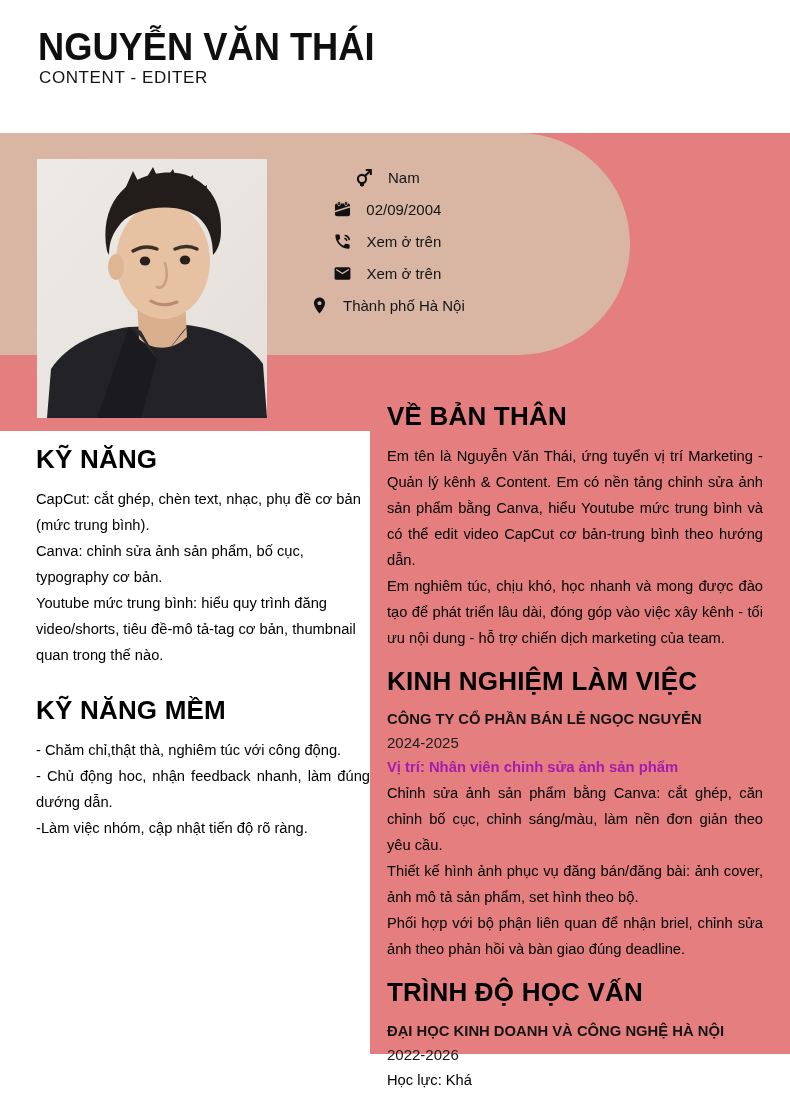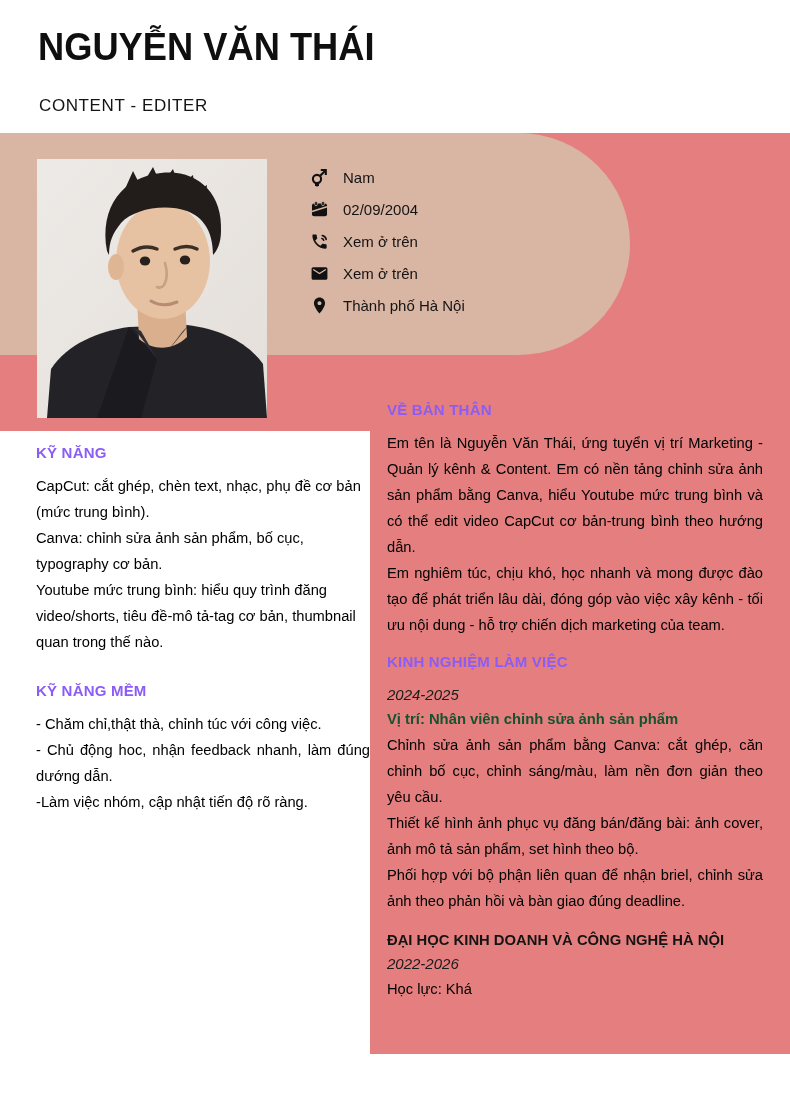--- a/index.html
+++ b/index.html
@@ -9,21 +9,21 @@
   }
 
   
   .name{
     position:absolute;left:38px;top:26px;margin:0;
     font-size:39px;font-weight:700;color:#0f0f0f;line-height:1.1;
     letter-spacing:0px;transform:scaleX(.93);transform-origin:left center;
     white-space:nowrap;
   }
   .role{
-    position:absolute;left:39px;top:96px;
+    position:absolute;left:39px;top:68px;
     font-size:17px;font-weight:500;color:#141414;letter-spacing:.6px;
   }
 
   
   .pink-band{position:absolute;left:0;top:133px;width:790px;height:921px;}
   .beige-capsule{
     position:absolute;left:0;top:133px;width:630px;height:222px;
     border-radius:0 111px 111px 0;
   }
   .left-panel{
@@ -34,43 +34,43 @@
   .photo{
     position:absolute;left:37px;top:159px;width:230px;height:259px;overflow:hidden;
   }
   .photo svg{display:block;}
 
   
   .contact{
     position:absolute;left:310px;top:161px;list-style:none;margin:0;padding:0;
   }
   .contact li{
-    height:32px;display:flex;align-items:center;
+    height:32px;display:flex;align-items:center;justify-content:center;
   }
   .contact .cicon{width:19px;height:19px;flex:0 0 19px;display:flex;align-items:center;justify-content:center;}
   .contact .clabel{margin-left:14px;font-size:15px;color:#141414;}
 
   
   h2.sec{
-    margin:0 0 11px 0;font-size:15px;font-weight:700;color:#8b5cf6;
+    margin:0 0 11px 0;font-size:26px;font-weight:700;color:#000000;
     line-height:1.2;letter-spacing:.2px;
   }
   .body-p{margin:0;font-size:14.7px;line-height:26px;color:#000000;}
   .just{text-align:justify;}
 
   
   .left-content{position:absolute;left:36px;top:444px;width:334px;}
   .left-content section{margin-bottom:27px;}
 
   
   .right-content{position:absolute;left:387px;top:401px;width:376px;}
   .right-content section{margin-bottom:15px;}
   .subhead{font-size:14.8px;font-weight:700;color:#141414;line-height:22px;margin:0;}
-  .period{font-size:15px;font-style:italic;color:#1b1b1b;line-height:25px;margin:0;}
-  .position{font-size:14.8px;font-weight:700;color:#14532d;line-height:25px;margin:0;}
+  .period{font-size:15px;color:#1b1b1b;line-height:25px;margin:0;}
+  .position{font-size:14.8px;font-weight:700;color:#a21caf;line-height:25px;margin:0;}
 
   
   .watermark{
     position:absolute;right:37px;top:1076px;
     font-family:"DejaVu Sans Mono", monospace;font-size:10px;color:#3c3c3c;letter-spacing:1px;margin-top:29px;
   }
 </style>
 </head>
 <body>
 
@@ -172,43 +172,45 @@
 
   <div class="left-content">
     <section>
       <h2 class="sec">KỸ NĂNG</h2>
       <p class="body-p">CapCut: cắt ghép, chèn text, nhạc, phụ đề cơ bản (mức trung bình).</p>
       <p class="body-p">Canva: chỉnh sửa ảnh sản phẩm, bố cục, typography cơ bản.</p>
       <p class="body-p">Youtube mức trung bình: hiểu quy trình đăng video/shorts, tiêu đề-mô tả-tag cơ bản, thumbnail quan trong thế nào.</p>
     </section>
     <section>
       <h2 class="sec">KỸ NĂNG MỀM</h2>
-      <p class="body-p">- Chăm chỉ,thật thà, chỉnh túc với công việc.</p>
+      <p class="body-p">- Chăm chỉ,thật thà, nghiêm túc với công động.</p>
       <p class="body-p just">- Chủ động hoc, nhận feedback nhanh, làm đúng dướng dẫn.</p>
       <p class="body-p">-Làm việc nhóm, cập nhật tiến độ rõ ràng.</p>
     </section>
   </div>
 
   <div class="right-content">
     <section>
       <h2 class="sec">VỀ BẢN THÂN</h2>
       <p class="body-p just">Em tên là Nguyễn Văn Thái, ứng tuyển vị trí Marketing - Quản lý kênh &amp; Content. Em có nền tảng chỉnh sửa ảnh sản phẩm bằng Canva, hiểu Youtube mức trung bình và có thể edit video CapCut cơ bản-trung bình theo hướng dẫn.</p>
       <p class="body-p just">Em nghiêm túc, chịu khó, học nhanh và mong được đào tạo để phát triển lâu dài, đóng góp vào việc xây kênh - tối ưu nội dung - hỗ trợ chiến dịch marketing của team.</p>
     </section>
 
     <section>
       <h2 class="sec">KINH NGHIỆM LÀM VIỆC</h2>
+      <p class="subhead">CÔNG TY CỔ PHẦN BÁN LẺ NGỌC NGUYỄN</p>
       <p class="period">2024-2025</p>
       <p class="position">Vị trí: Nhân viên chỉnh sửa ảnh sản phẩm</p>
       <p class="body-p just">Chỉnh sửa ảnh sản phẩm bằng Canva: cắt ghép, căn chỉnh bố cục, chỉnh sáng/màu, làm nền đơn giản theo yêu cầu.</p>
       <p class="body-p just">Thiết kế hình ảnh phục vụ đăng bán/đăng bài: ảnh cover, ảnh mô tả sản phẩm, set hình theo bộ.</p>
       <p class="body-p just">Phối hợp với bộ phận liên quan để nhận briel, chỉnh sửa ảnh theo phản hồi và bàn giao đúng deadline.</p>
     </section>
 
     <section>
+      <h2 class="sec">TRÌNH ĐỘ HỌC VẤN</h2>
       <p class="subhead">ĐẠI HỌC KINH DOANH VÀ CÔNG NGHỆ HÀ NỘI</p>
       <p class="period">2022-2026</p>
       <p class="body-p">Học lực: Khá</p>
     </section>
   </div>
 
   <div class="watermark">topcv365.com</div>
 
 </div>
 

